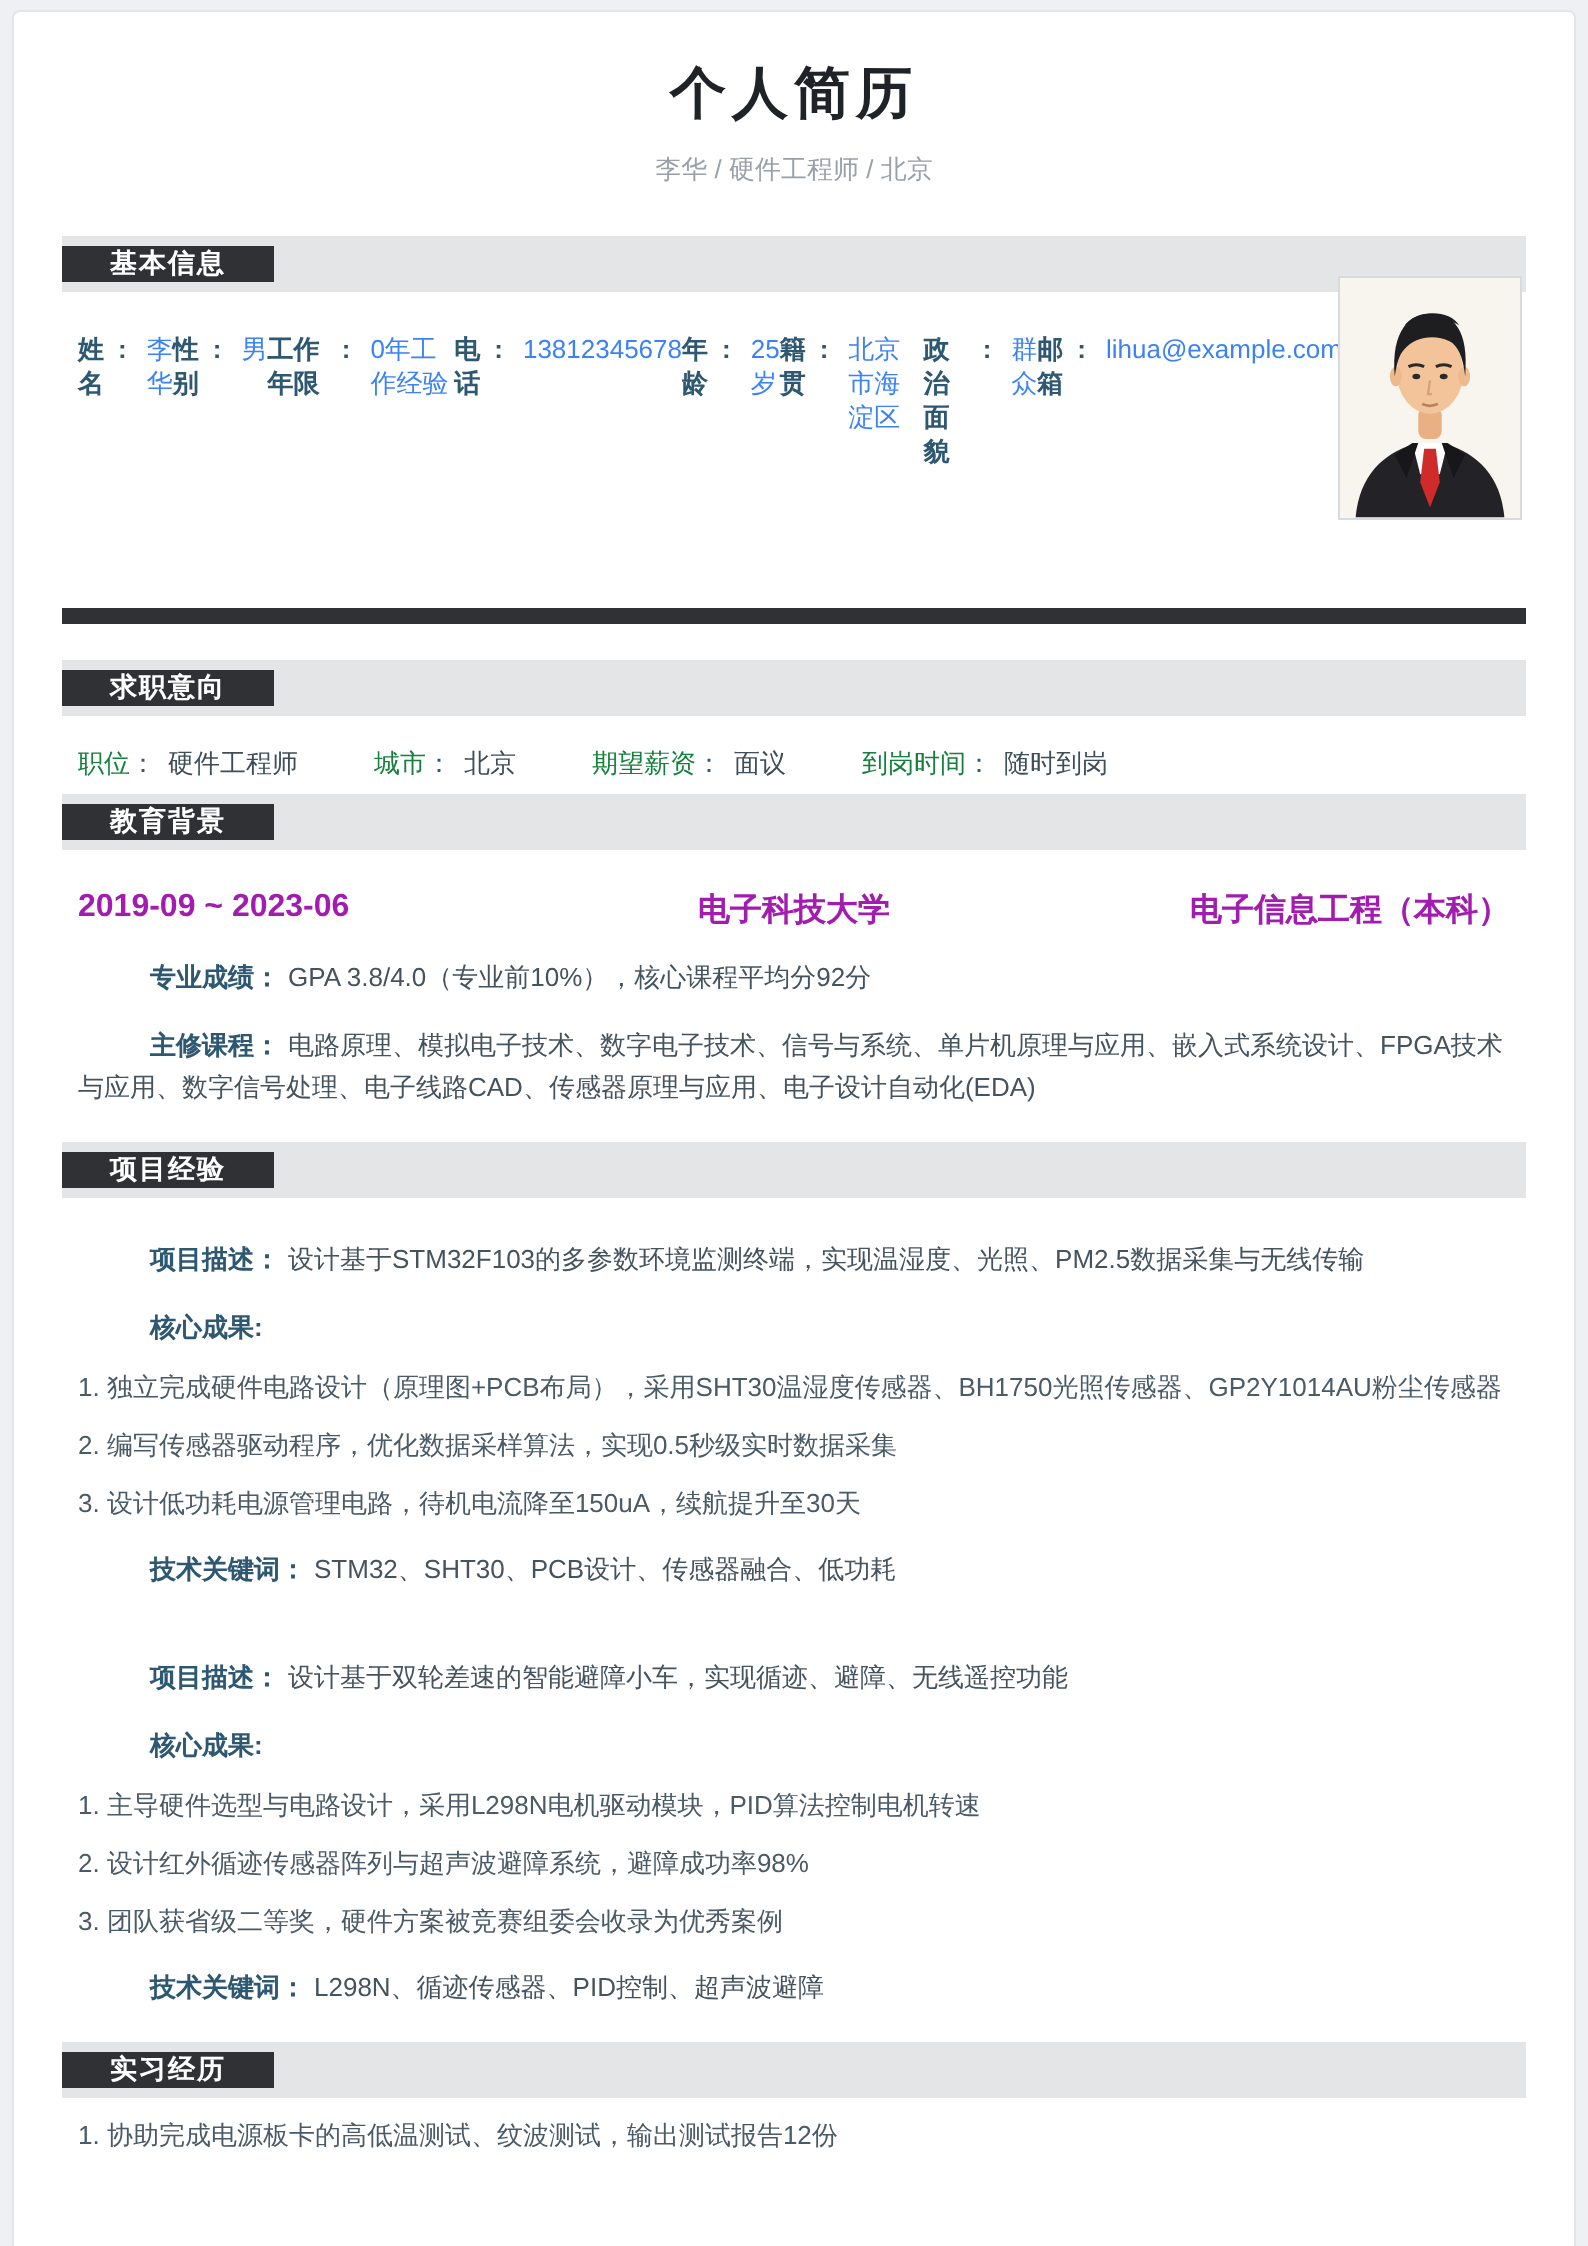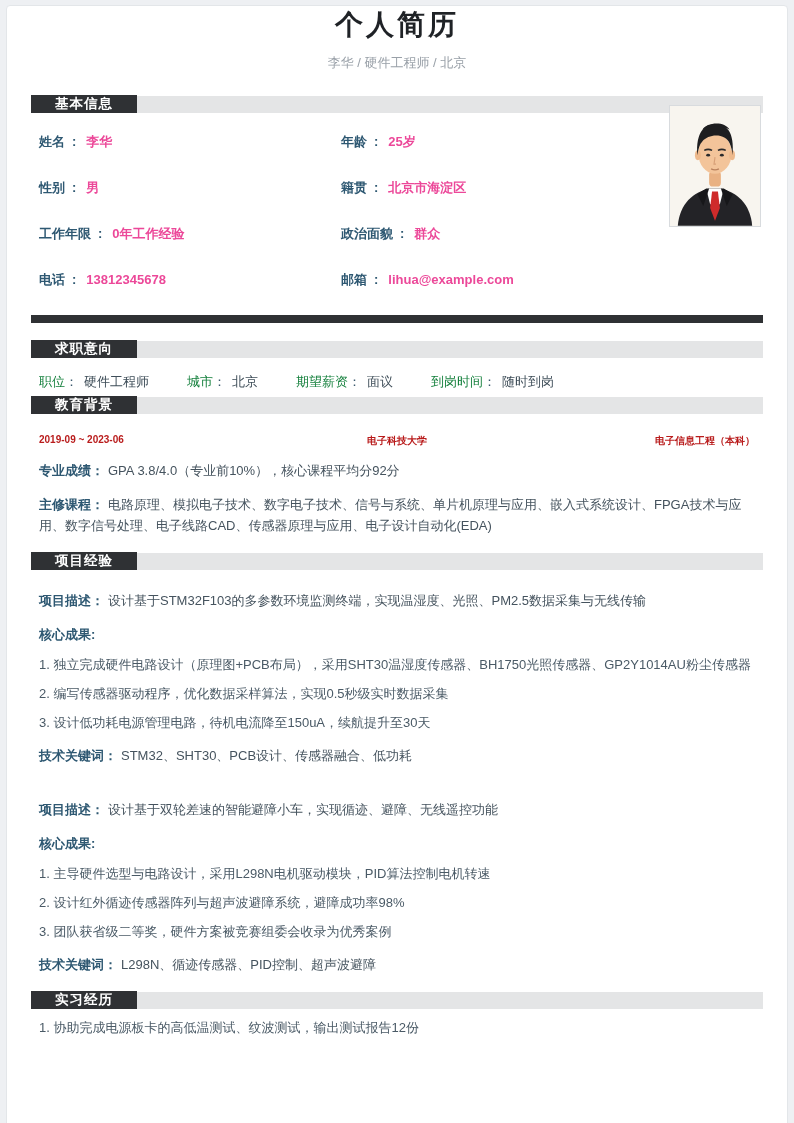--- a/index.html
+++ b/index.html
@@ -12,60 +12,60 @@
   .card {
     margin:5px 6px 0;
     background:#ffffff;
     border:1px solid #e3e6e9;
     border-radius:4px;
     height:1130px;
     overflow:hidden;
     padding:0 24px;
   }
   
-  .resume-header { text-align:center; }
+  .resume-header { text-align:center; padding-top:22px; }
   .resume-title { font-size:28px; font-weight:700; color:#1f2226; letter-spacing:3px; }
   .resume-subtitle { margin-top:10px; font-size:13px; color:#99a0a8;text-align:center; }
   
-  .section-bar { margin-top:24px; background:#e4e5e6; height:17px; display:flex; align-items:flex-end; }
+  .section-bar { margin-top:24px; background:#e4e5e6; height:28px; display:flex; align-items:center; }
   .section-badge {
     background:#2f3134; color:#ffffff; font-size:13.5px; font-weight:700;
     display:flex; align-items:center; padding:0 24px; letter-spacing:1px;
   }
   
   .basic-wrap { position:relative; padding:20px 8px 4px; min-height:148px; }
   .basic-cols { display:flex; }
-  .basic-col { display:flex; flex-direction:column;gap:16px; }
+  .basic-col { display:flex; flex-direction:row; }
   .basic-col.left { width:302px; }
   .basic-col.right { width:330px; }
   .field-row { display:flex; align-items:baseline; margin-bottom:13px; font-size:13px; line-height:17px; }
   .flabel { font-weight:700; color:#2e5872; }
   .fcolon { color:#2e5872; font-weight:700; margin:0 10px 0 7px; }
-  .fvalue { color:#ec4899;font-weight:bold; }
+  .fvalue { color:#3b82f6; }
   .photo-box {
     position:absolute; right:2px; top:-8px; width:92px; height:122px;
     border:1px solid #d8dbde; background:#f8f5ef; overflow:hidden;
   }
   .photo-box svg { display:block; width:100%; height:100%; }
   
   .thick-divider { height:8px; background:#2f3134; margin:10px 0 18px; }
   
   .intent-row { display:flex; gap:38px; margin:15px 8px 0; font-size:13px; }
   .intent-item { display:flex; align-items:baseline; }
   .ilabel { color:#15803d; }
   .icolon { color:#3c5a6e; margin-right:6px; }
   .ivalue { color:#3f4e59; }
   
-  .edu-head { display:flex; margin:20px 8px 0; font-size:10px; font-weight:700; color:#b91c1c; }
+  .edu-head { display:flex; margin:20px 8px 0; font-size:16px; font-weight:700; color:#a21caf; }
   .edu-head .period { flex:1; text-align:left; }
   .edu-head .school { flex:1; text-align:center; }
   .edu-head .major { flex:1; text-align:right; }
   
   .line { margin:13px 8px 0; font-size:13px; line-height:1.6; color:#45535e; }
-  .line .blabel { font-weight:700; color:#2e5872; }
+  .line .blabel { font-weight:700; color:#2e5872;margin-left:36px; }
   .line .bcolon { font-weight:700; color:#2e5872; margin-right:4px; }
   .plain-item { margin:9px 8px 0; font-size:13px; line-height:1.55; color:#4a5a66; }
   .gap-lg { margin-top:21px; }
   .gap-xl { margin-top:33px; }
 </style>
 </head>
 <body>
 
 <div class="card">
 

